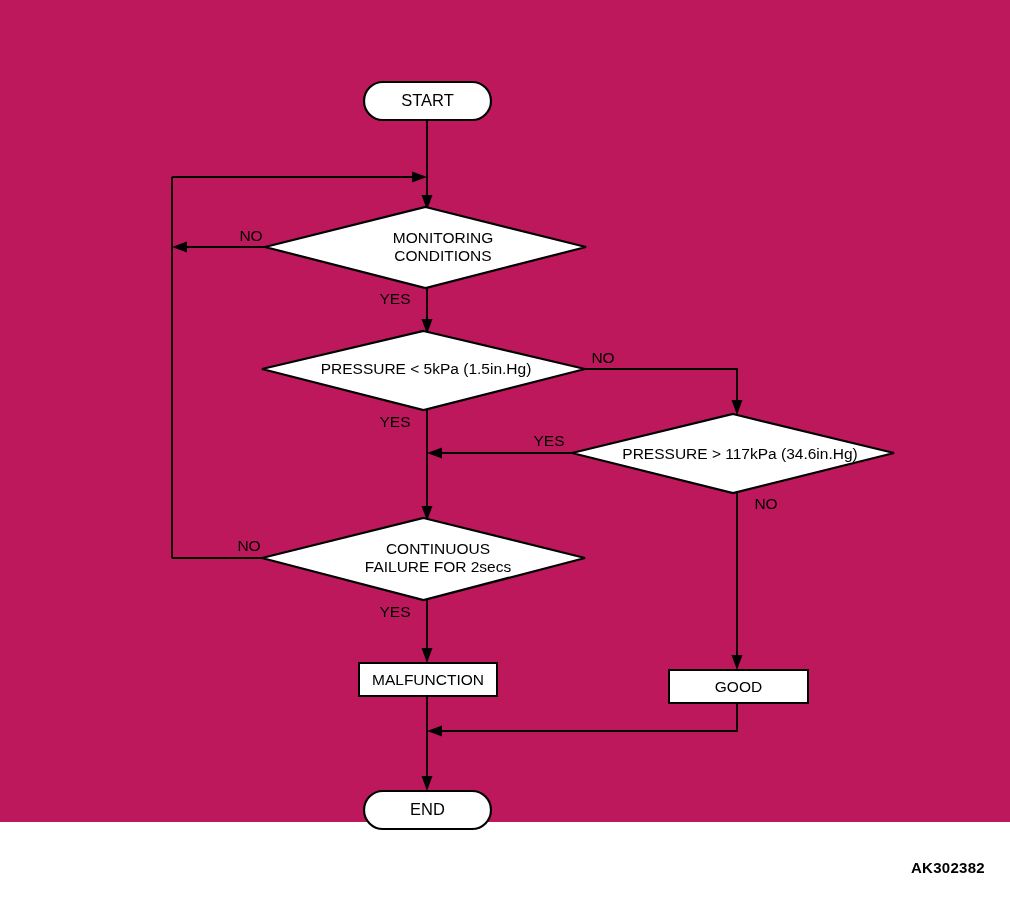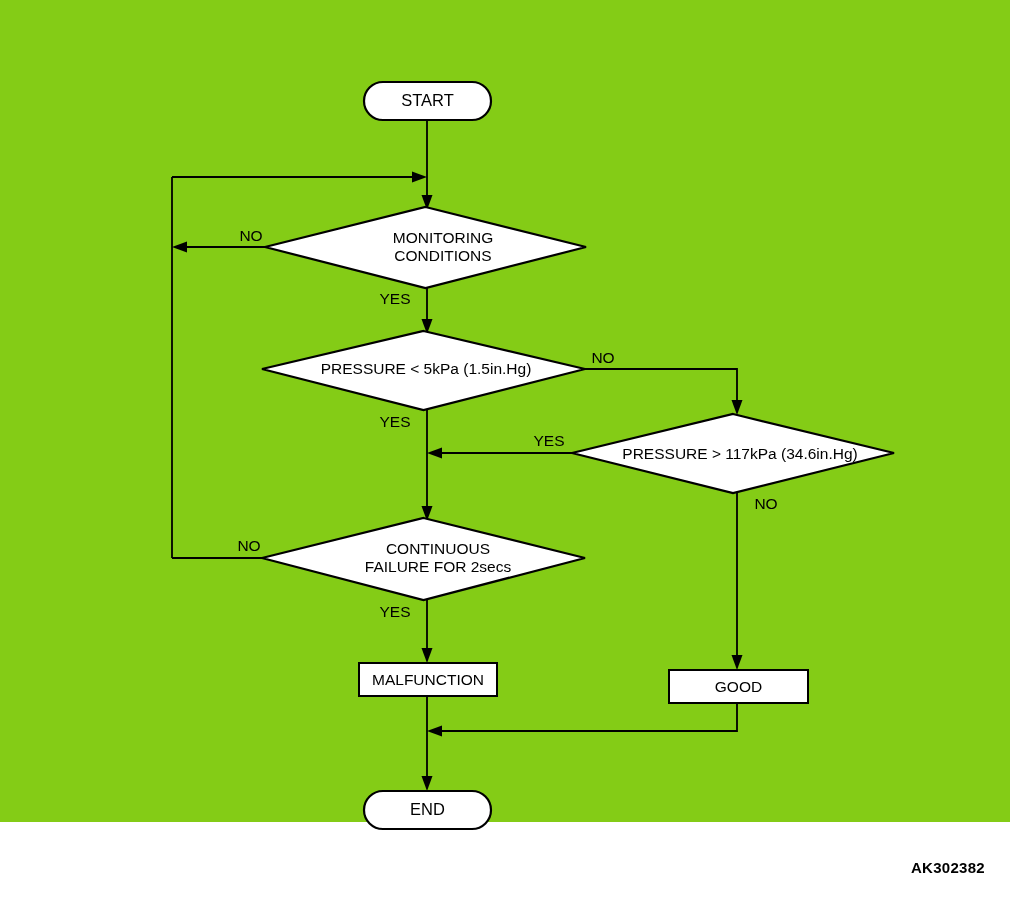--- a/index.html
+++ b/index.html
@@ -10,21 +10,21 @@
   body {
     width: 1010px;
     height: 902px;
     font-family: "Liberation Sans", sans-serif;
     overflow: hidden;
   }
   #flowchart-root {
     position: relative;
     width: 1010px;
     height: 822px;
-    background: #84cc16;
+    background: #be185d;
   }
   svg#flow-svg {
     position: absolute;
     left: 0;
     top: 0;
     width: 1010px;
     height: 902px;
     display: block;
   }
   .shape-outline {

